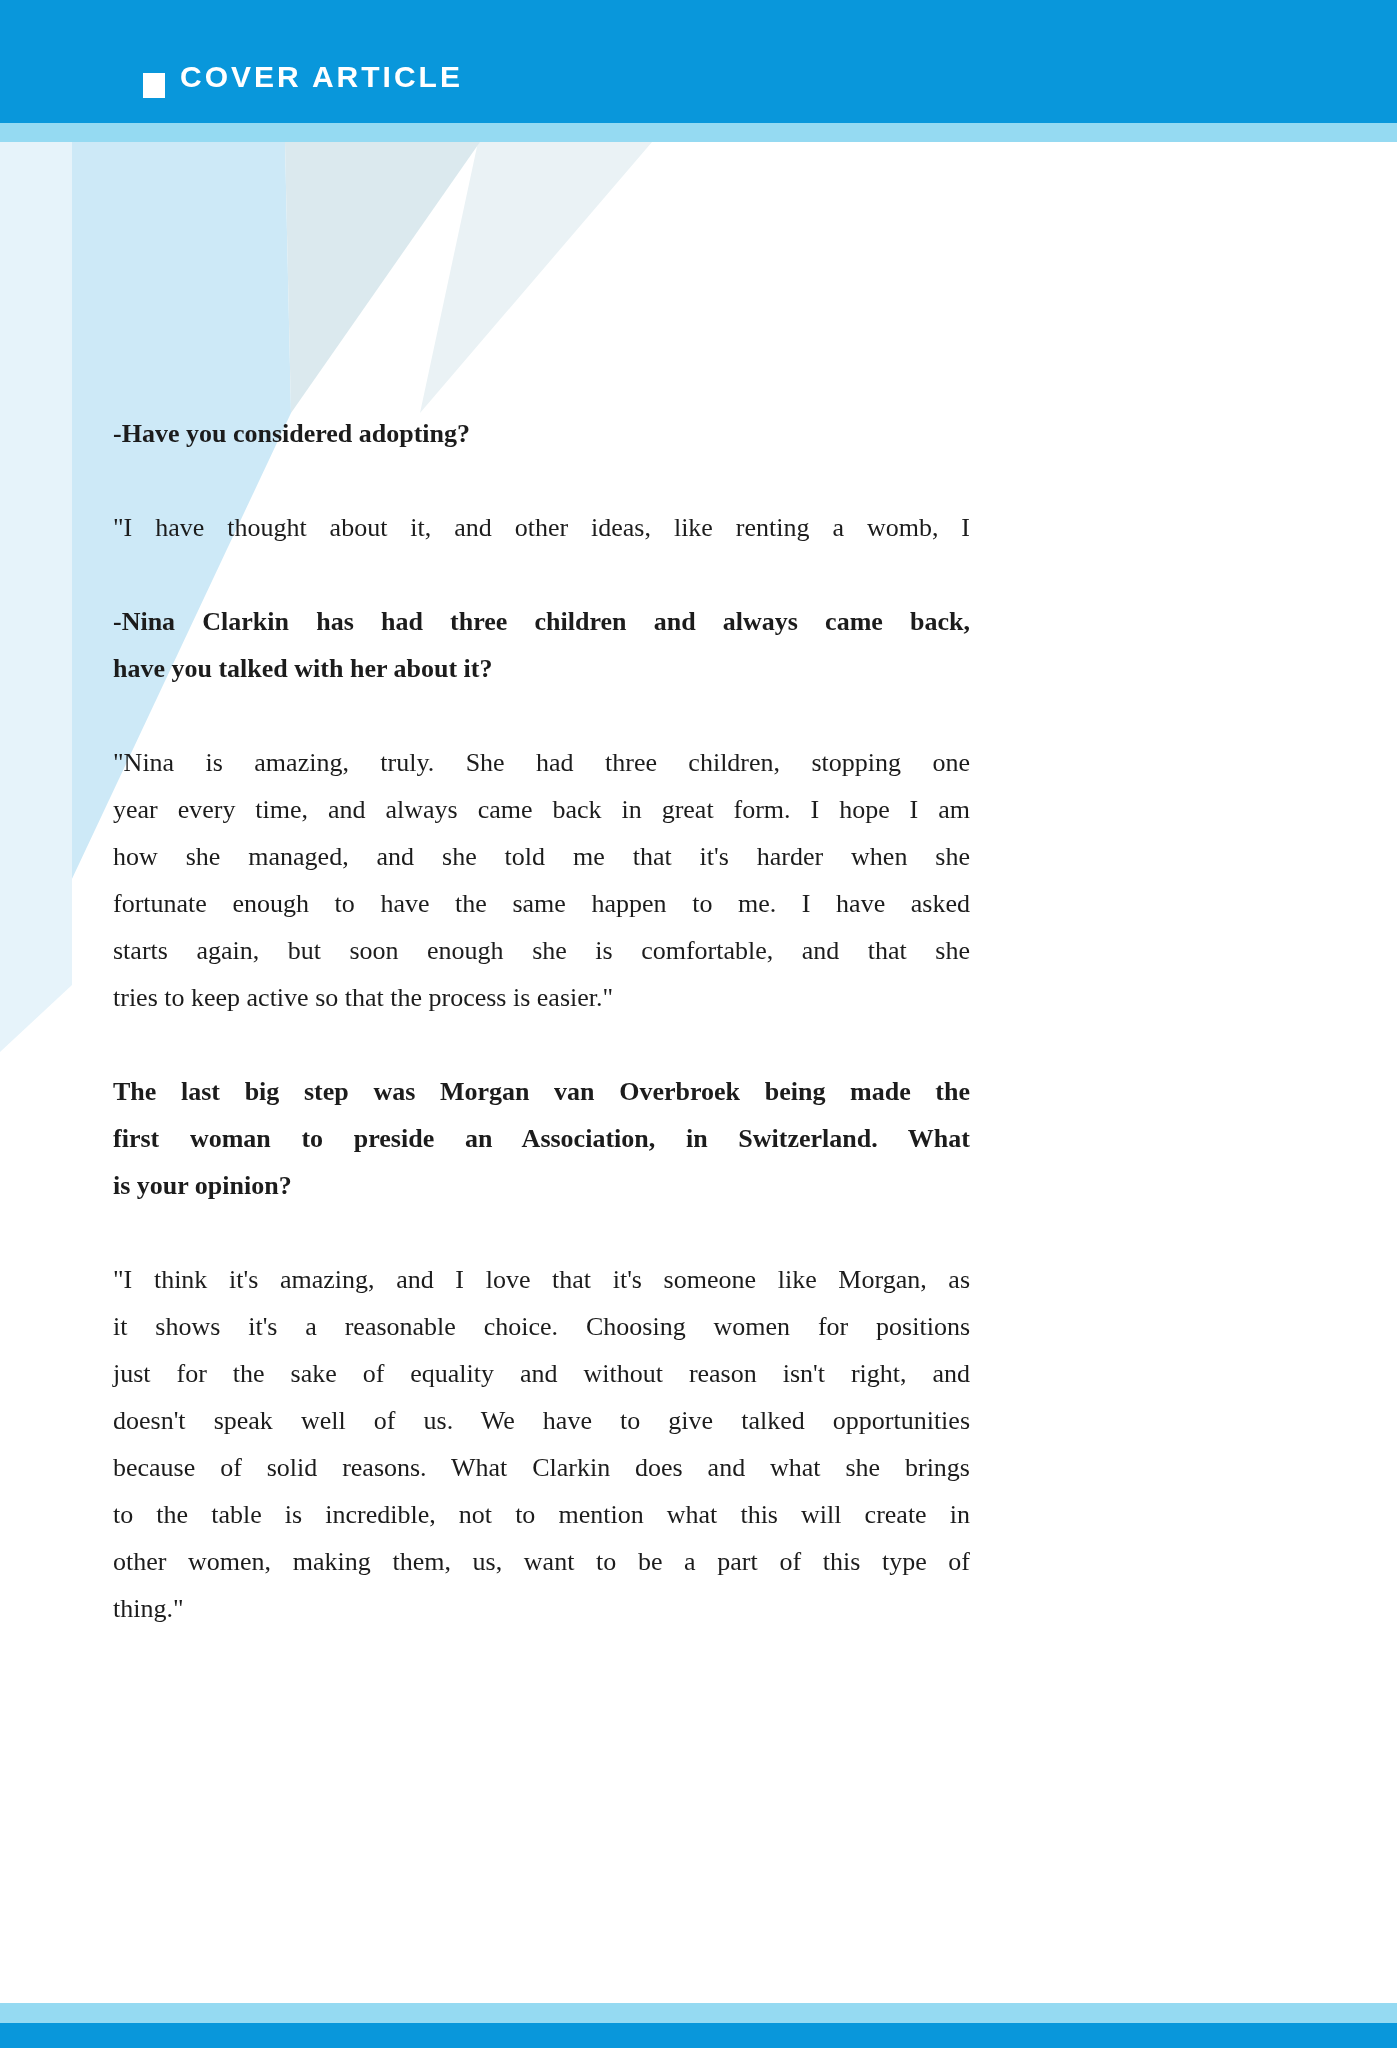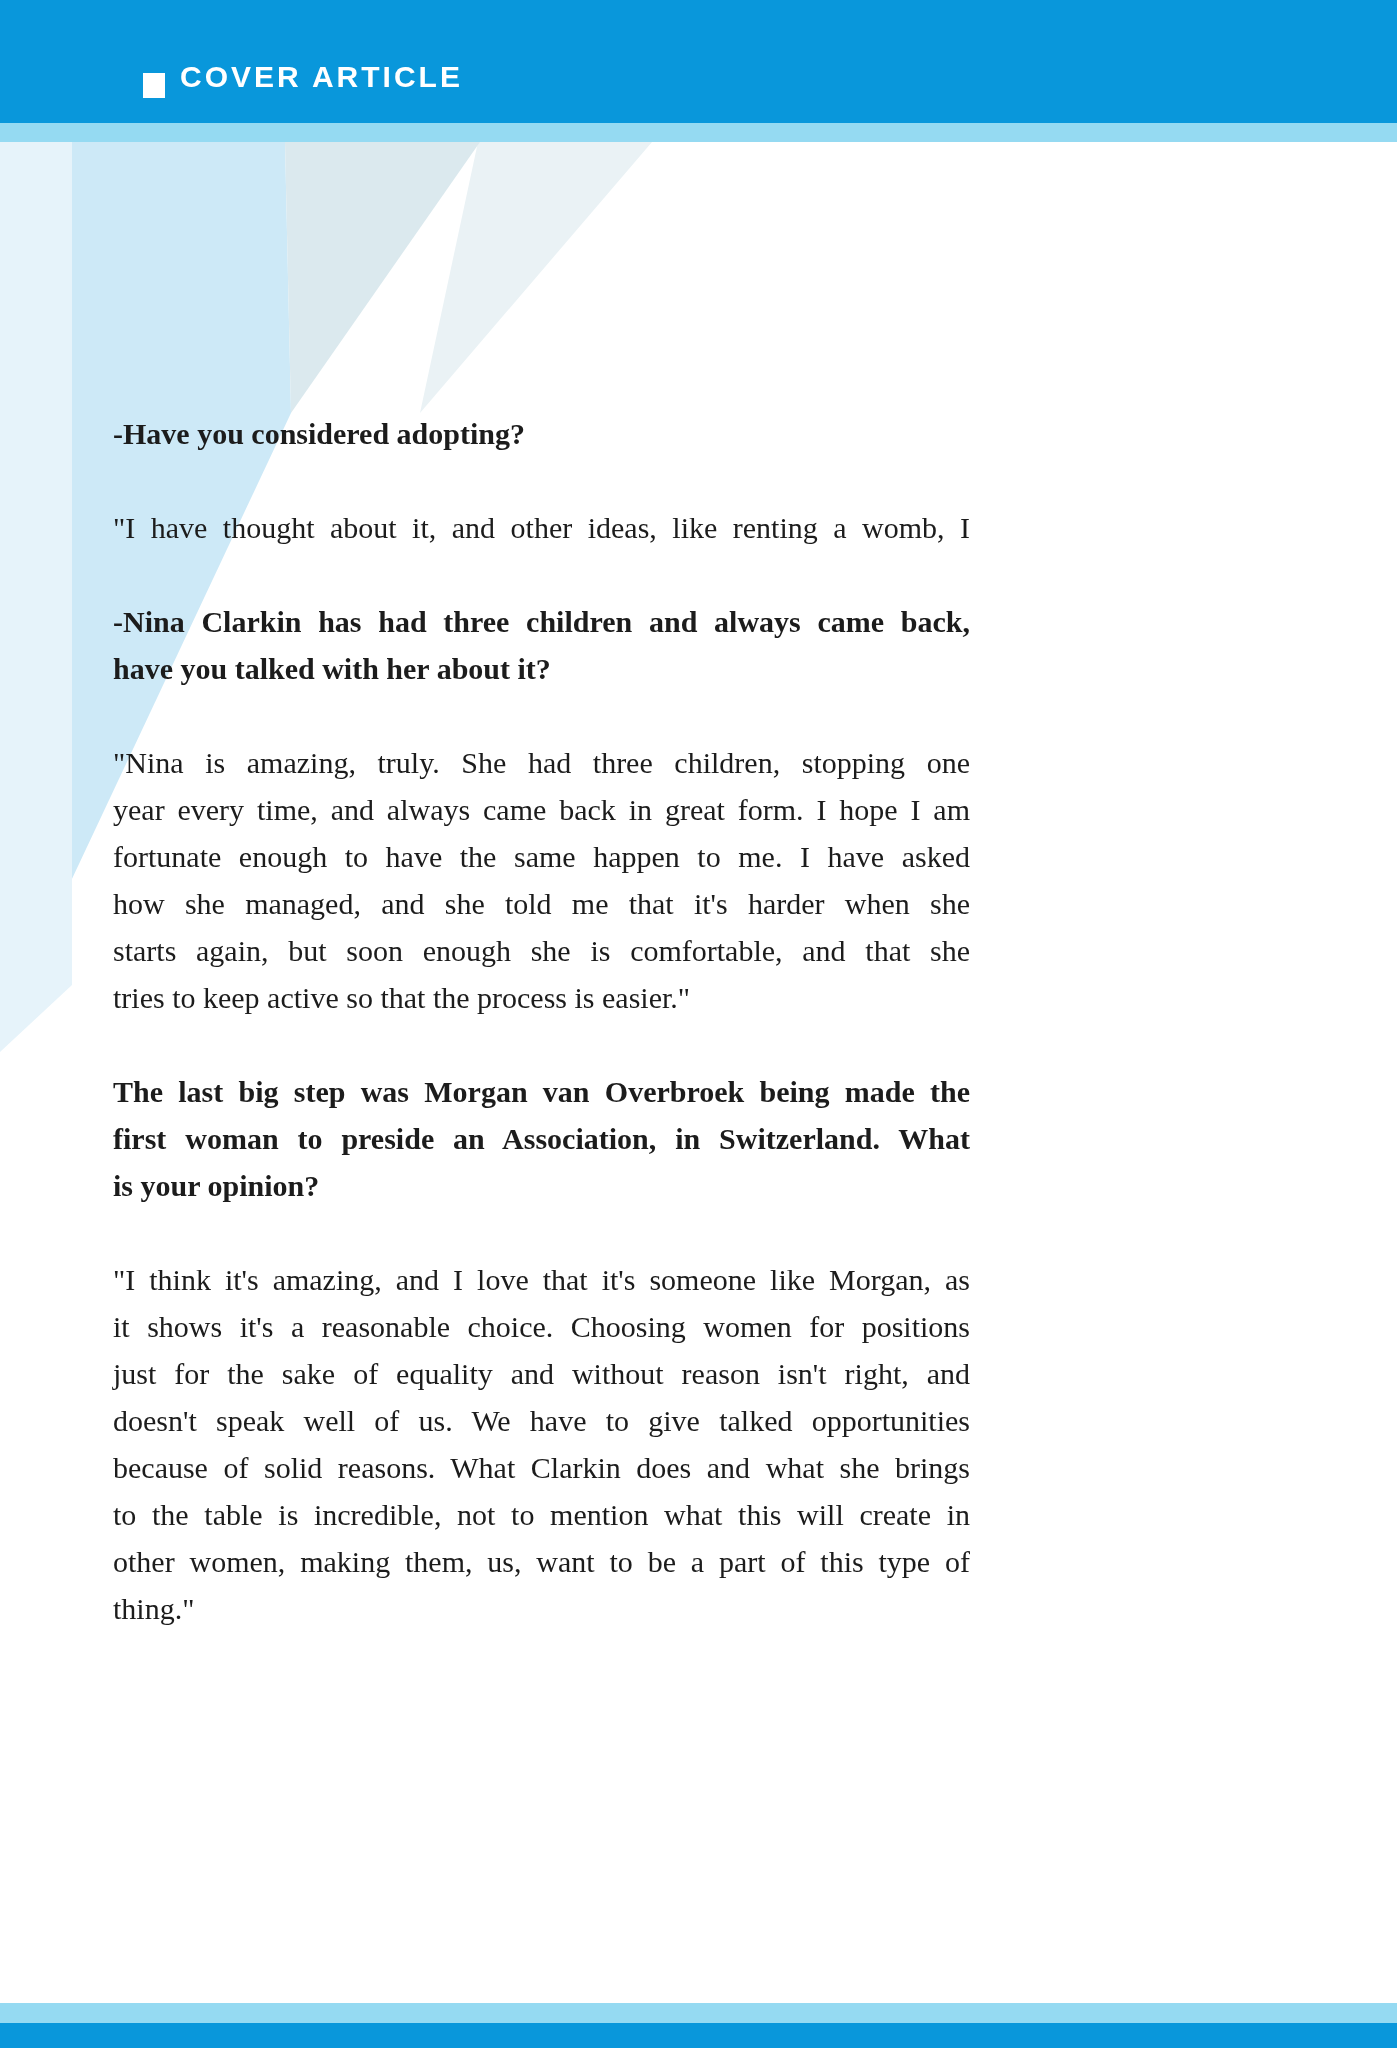--- a/index.html
+++ b/index.html
@@ -44,21 +44,21 @@
   #header-title{
     position:absolute;left:180px;top:60px;
     font-family:"Liberation Sans",sans-serif;
     font-weight:700;font-size:30px;letter-spacing:3px;
     color:#ffffff;white-space:nowrap;
   }
 
   #article{
     position:absolute;left:113px;top:410px;width:857px;
     color:var(--text);
-    font-size:30px;line-height:47px;
+    font-size:26px;line-height:47px;
   }
   .block{margin:0 0 47px 0;}
   .block.heading{font-weight:700;}
   .jline{text-align:justify;text-align-last:justify;}
   .jline.last{text-align-last:left;}
 
   #footer-strip{
     position:absolute;left:0;top:2003px;width:1397px;height:20px;
     background:var(--strip-blue);
   }
@@ -89,22 +89,22 @@
       <div class="block para">
         <div class="jline">"I have thought about it, and other ideas, like renting a womb, I</div>
       </div>
       <div class="block heading">
         <div class="jline">-Nina Clarkin has had three children and always came back,</div>
         <div class="jline last">have you talked with her about it?</div>
       </div>
       <div class="block para">
         <div class="jline">"Nina is amazing, truly. She had three children, stopping one</div>
         <div class="jline">year every time, and always came back in great form. I hope I am</div>
+        <div class="jline">how she managed, and she told me that it's harder when she</div>
         <div class="jline">fortunate enough to have the same happen to me. I have asked</div>
-        <div class="jline">how she managed, and she told me that it's harder when she</div>
         <div class="jline">starts again, but soon enough she is comfortable, and that she</div>
         <div class="jline last">tries to keep active so that the process is easier."</div>
       </div>
       <div class="block heading">
         <div class="jline">The last big step was Morgan van Overbroek being made the</div>
         <div class="jline">first woman to preside an Association, in Switzerland. What</div>
         <div class="jline last">is your opinion?</div>
       </div>
       <div class="block para">
         <div class="jline">"I think it's amazing, and I love that it's someone like Morgan, as</div>

